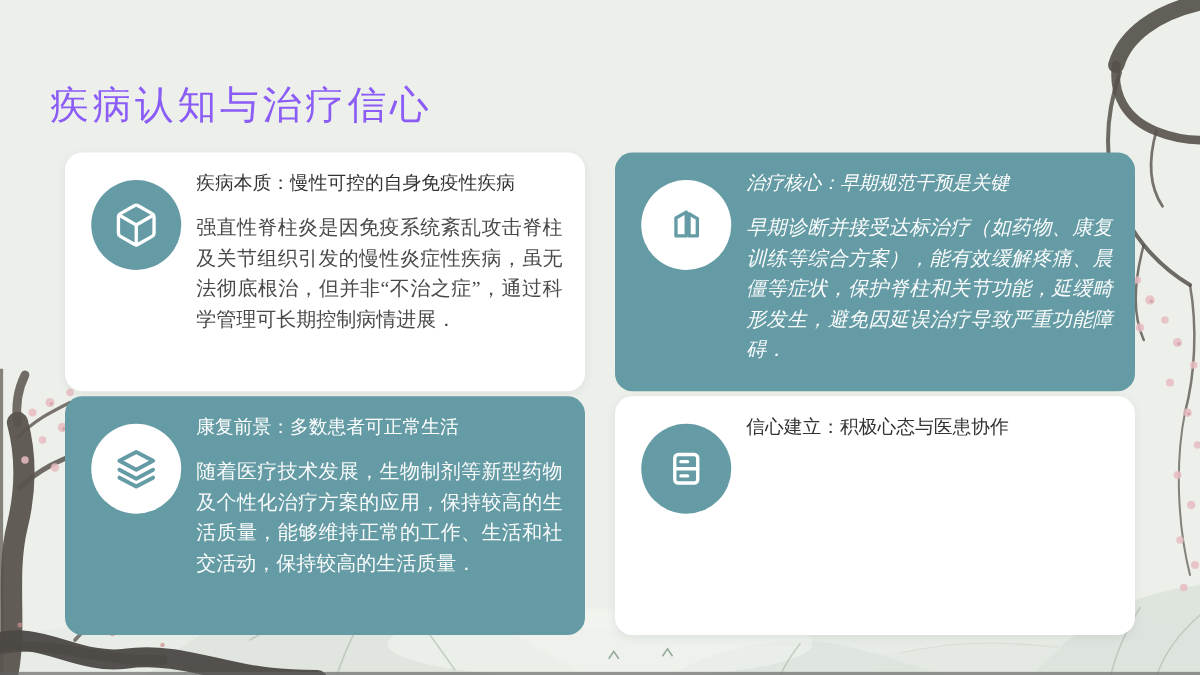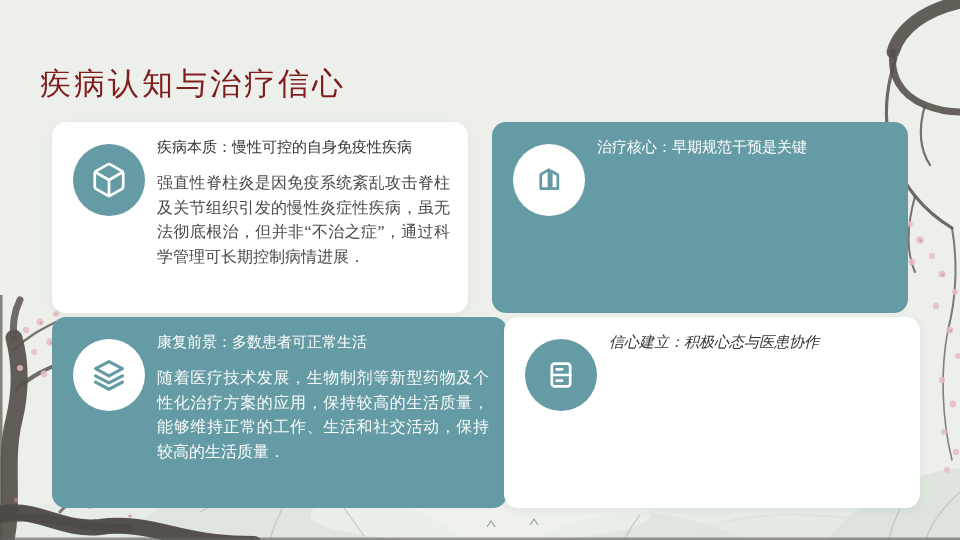--- a/index.html
+++ b/index.html
@@ -4,21 +4,21 @@
 <style>
   html,body{margin:0;padding:0;}
   body{
     width:960px;height:540px;position:relative;overflow:hidden;
     background:#edf0ea;
     font-family:"Liberation Serif","DejaVu Serif",serif;
   }
   .decor{position:absolute;left:0;top:0;width:960px;height:540px;pointer-events:none;}
   .slide-title{
     position:absolute;left:40px;top:42px;
-    font-size:31px;letter-spacing:3px;font-weight:400;color:#7f1d1d;z-index:2;
+    font-size:31px;letter-spacing:3px;font-weight:400;color:#8b5cf6;z-index:2;
   }
   .card{
     position:absolute;width:416px;height:191px;border-radius:14px;z-index:2;
   }
   .card.white{background:#ffffff;box-shadow:0 2px 8px rgba(90,110,105,0.10);}
   .card.teal{background:#649ba4;}
   .icon-circle{
     position:absolute;left:21px;top:22px;width:72px;height:72px;border-radius:50%;
     display:flex;align-items:center;justify-content:center;
   }
@@ -26,23 +26,23 @@
   .card.teal  .icon-circle{background:#ffffff;}
   .icon-circle svg{width:38px;height:38px;display:block;}
   .card-text{position:absolute;left:105px;top:15px;right:18px;}
   .card-title{font-size:15px;font-weight:400;margin:0 0 13px 0;line-height:21px;}
   .card.white .card-title{color:#333333;}
   .card.teal  .card-title{color:#ffffff;}
   .card-body{font-size:16px;line-height:24.5px;margin:0;text-align:justify;}
   .card.white .card-body{color:#4a4a4a;}
   .card.teal  .card-body{color:rgba(255,255,255,0.97);}
   #card-1{left:52px;top:122px;}
-  #card-2{left:492px;top:122px;}
-  #card-3{left:52px;top:317px;padding-left:39px;}
-  #card-4{left:504px;top:317px;font-style:italic;}
+  #card-2{left:492px;top:122px;font-style:italic;}
+  #card-3{left:52px;top:317px;}
+  #card-4{left:492px;top:317px;}
 </style>
 </head>
 <body>
 
 <svg class="decor" viewBox="0 0 960 540" aria-hidden="true">
 
   <g>
     <path d="M0,540 L0,508 C140,492 260,486 420,500 C560,512 700,500 830,492 C880,489 930,492 960,498 L960,540 Z" fill="#e4eae3" opacity="0.6"></path>
     <path d="M700,540 L700,524 C780,512 880,512 960,522 L960,540 Z" fill="#e2e8e1" opacity="0.6"></path>
     <path d="M118,540 C170,492 232,468 312,477 C378,485 420,512 468,540 Z" fill="#dfe6de" opacity="0.9"></path>
@@ -154,20 +154,21 @@
 
 <section class="card teal" id="card-2">
   <div class="icon-circle">
     <svg viewBox="0 0 24 24" fill="none" stroke="#649ba4" stroke-width="1.7" stroke-linecap="round" stroke-linejoin="round">
       <path d="M6.8 17.5 V8.5 L12 5.5 V17.5 Z"></path>
       <path d="M13.4 17.5 V6.3 L17.6 8.8 V17.5 Z"></path>
     </svg>
   </div>
   <div class="card-text">
     <h3 class="card-title">治疗核心：早期规范干预是关键</h3>
+    <p class="card-body">早期诊断并接受达标治疗（如药物、康复训练等综合方案），能有效缓解疼痛、晨僵等症状，保护脊柱和关节功能，延缓畸形发生，避免因延误治疗导致严重功能障碍．</p>
   </div>
 </section>
 
 <section class="card teal" id="card-3">
   <div class="icon-circle">
     <svg viewBox="0 0 24 24" fill="none" stroke="#649ba4" stroke-width="2" stroke-linecap="round" stroke-linejoin="round">
       <polygon points="12 3.5 3.5 8 12 12.5 20.5 8 12 3.5"></polygon>
       <polyline points="3.5 12.5 12 17 20.5 12.5"></polyline>
       <polyline points="3.5 16.5 12 21 20.5 16.5"></polyline>
     </svg>

